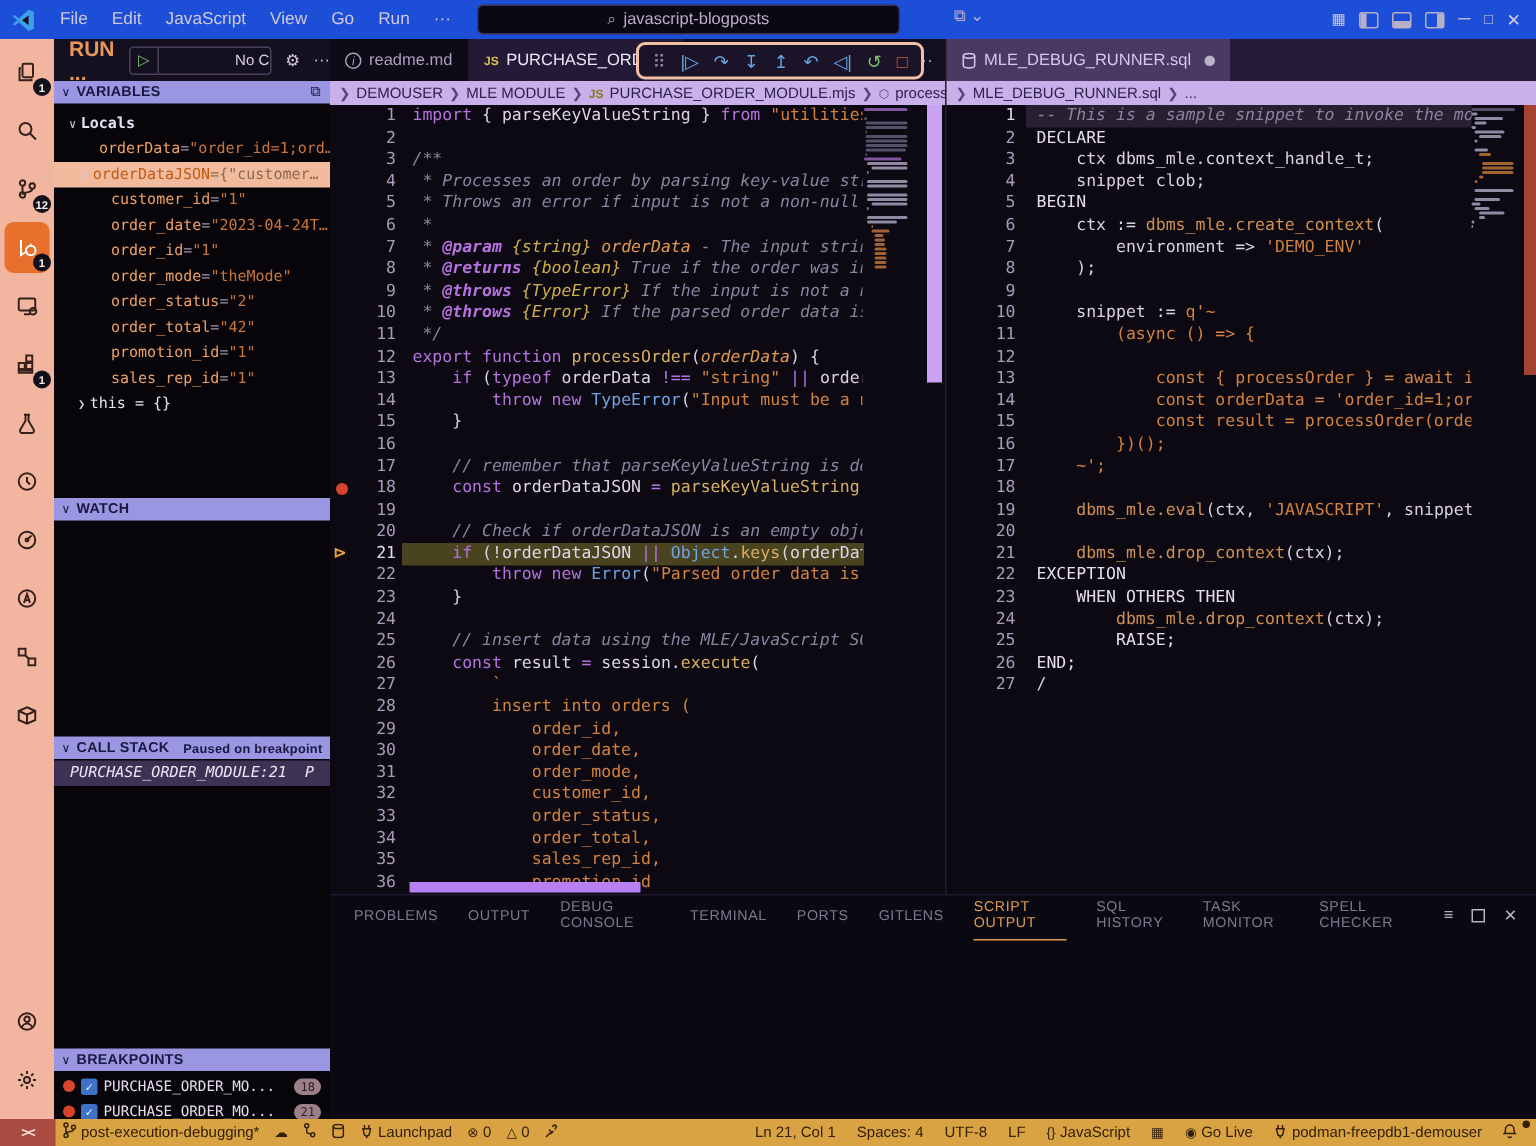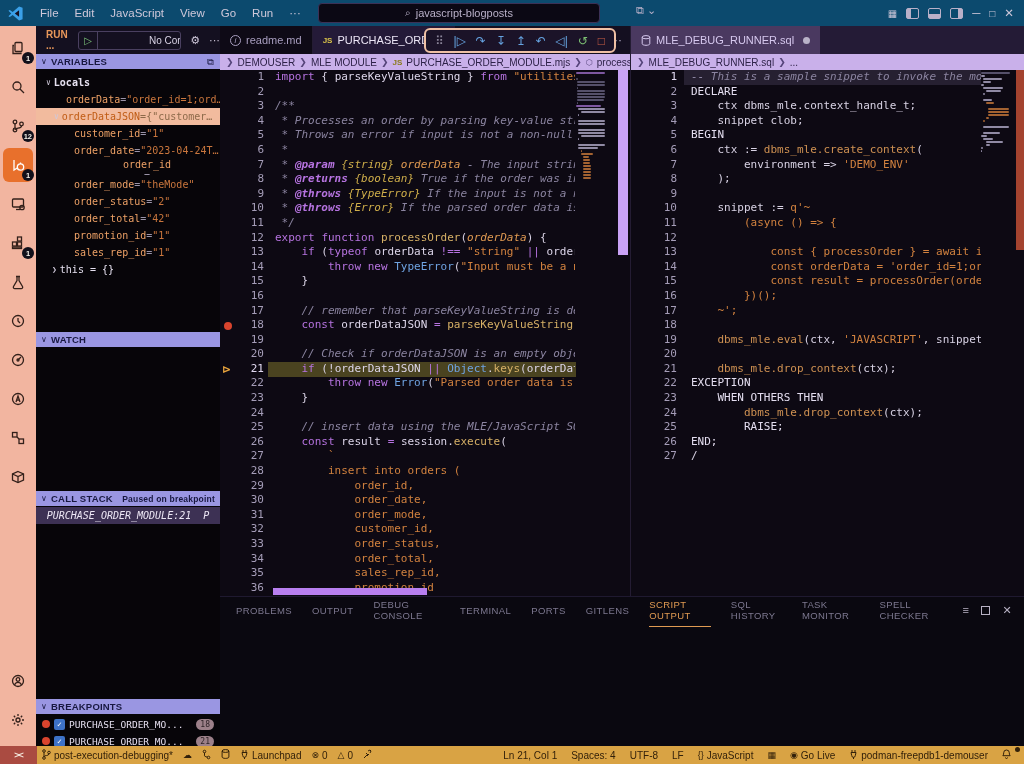--- a/index.html
+++ b/index.html
@@ -1,21 +1,21 @@
 <!DOCTYPE html>
 <html><head>
 <meta charset="utf-8">
 <style>
   *{margin:0;padding:0;box-sizing:border-box;}
   html,body{background:#000;}
   #app{position:relative;width:1024px;height:764px;background:#0d0913;overflow:hidden;
        font-family:"Liberation Sans","DejaVu Sans",sans-serif;-webkit-font-smoothing:antialiased;}
   .abs{position:absolute;}
   
-  #titlebar{left:0;top:0;width:1024px;height:26px;background:#0c4a6e;display:flex;align-items:center;color:#cfc8da;font-size:11.5px;}
+  #titlebar{left:0;top:0;width:1024px;height:26px;background:#1d4ed8;display:flex;align-items:center;color:#cfc8da;font-size:11.5px;}
   #vscode-logo{width:17px;height:17px;margin:0 8px 0 7px;}
   .menu-item{padding:0 8px;cursor:default;}
   .nav-arrow{color:#b9b0c8;font-size:13px;padding:0 7px;}
   #search-box{position:absolute;left:318px;top:3px;width:282px;height:20px;background:#0b0814;border:1px solid #3c3156;border-radius:4px;
       color:#b9b0c8;font-size:11px;display:flex;align-items:center;justify-content:center;gap:5px;}
   #layout-ctl{position:absolute;left:636px;top:4px;color:#b9b0c8;font-size:11px;}
   .win-icons{position:absolute;right:0;top:0;height:26px;display:flex;align-items:center;gap:9px;padding-right:10px;color:#cfc8da;}
   .pane-ico{width:13px;height:11px;border:1px solid #b9b0c8;border-radius:2px;position:relative;}
   .pane-ico i{position:absolute;background:#b9b0c8;}
   
@@ -23,21 +23,21 @@
   .act-item{width:30px;height:34px;display:flex;align-items:center;justify-content:center;position:relative;margin-bottom:5px;border-radius:6px;}
   .act-item.active{background:#e8702c;}
   .act-item svg{stroke:#33201a;fill:none;stroke-width:1.3;}
   .act-item.active svg{stroke:#fff;}
   .act-badge{position:absolute;right:-1px;bottom:1px;min-width:12px;height:12px;border-radius:7px;background:#12101a;color:#f4f0e8;
       font-size:7.5px;display:flex;align-items:center;justify-content:center;padding:0 2px;font-weight:bold;}
   #act-bottom{margin-top:auto;margin-bottom:4px;display:flex;flex-direction:column;align-items:center;}
   
   #sidebar{left:36px;top:26px;width:184px;height:720px;background:#070509;}
   #debug-header{position:absolute;left:0;top:0;width:184px;height:28px;background:#141020;display:flex;align-items:center;font-size:10px;color:#cfc8da;}
-  #run-label{color:#e8975a;font-weight:bold;margin:0 6px 0 10px;font-size:10px;}
+  #run-label{color:#e8975a;font-weight:bold;margin:0 6px 0 10px;font-size:14px;}
   #config-ctl{display:flex;align-items:center;border:1px solid #4a4060;border-radius:3px;height:19px;overflow:hidden;}
   #play-btn{color:#7cc379;font-size:10px;padding:0 5px;border-right:1px solid #4a4060;height:100%;display:flex;align-items:center;}
   #config-name{padding:0 4px;font-size:10px;color:#d8d2e4;max-width:60px;white-space:nowrap;margin-left:47px;}
   .hdr-ico{color:#cfc8da;font-size:11px;margin-left:9px;}
   .section-hdr{position:absolute;left:0;width:184px;height:15px;background:#9a96e2;color:#181840;font-size:9.5px;font-weight:bold;
       display:flex;align-items:center;padding-left:5px;letter-spacing:.2px;}
   .section-hdr .chev{font-size:8px;margin-right:4px;font-weight:normal;}
   .var-row{position:absolute;left:0;width:184px;height:17px;display:flex;align-items:center;white-space:nowrap;overflow:hidden;
       font-family:"DejaVu Sans Mono",monospace;font-size:10px;color:#d8d2e4;}
   .var-name{color:#eda166;}
@@ -287,21 +287,21 @@
         <div class="var-row" style="top: 99px; padding-left: 38px;">
           <span class="var-name">customer_id</span>
           <span class="var-eq"> = </span>
           <span class="var-val">"1"</span>
         </div>
         <div class="var-row" style="top: 116px; padding-left: 38px;">
           <span class="var-name">order_date</span>
           <span class="var-eq"> = </span>
           <span class="var-val">"2023-04-24T…</span>
         </div>
-        <div class="var-row" style="top: 133px; padding-left: 38px; flex-direction: column;">
+        <div class="var-row" style="top: 133px; padding-left: 38px;">
           <span class="var-name">order_id</span>
           <span class="var-eq"> = </span>
           <span class="var-val">"1"</span>
         </div>
         <div class="var-row" style="top: 150px; padding-left: 38px;">
           <span class="var-name">order_mode</span>
           <span class="var-eq"> = </span>
           <span class="var-val">"theMode"</span>
         </div>
         <div class="var-row" style="top: 167px; padding-left: 38px;">

